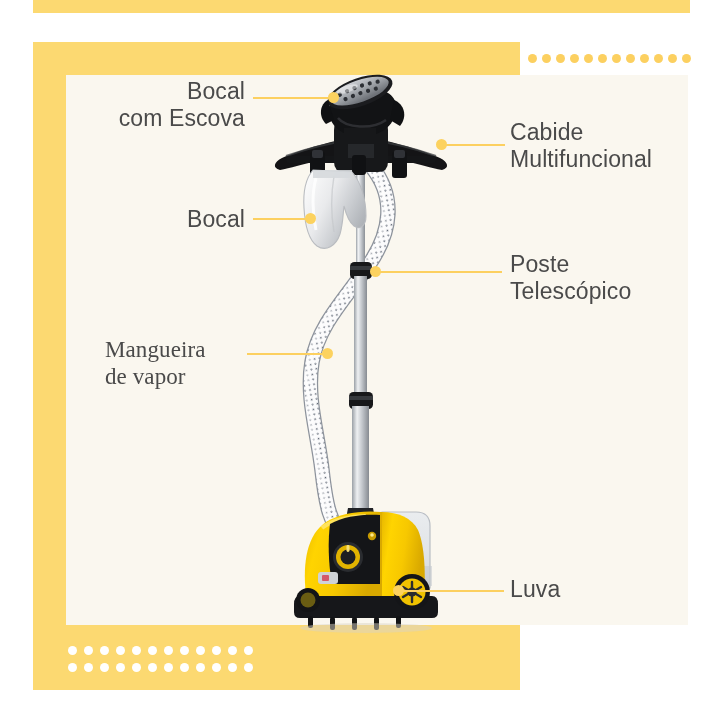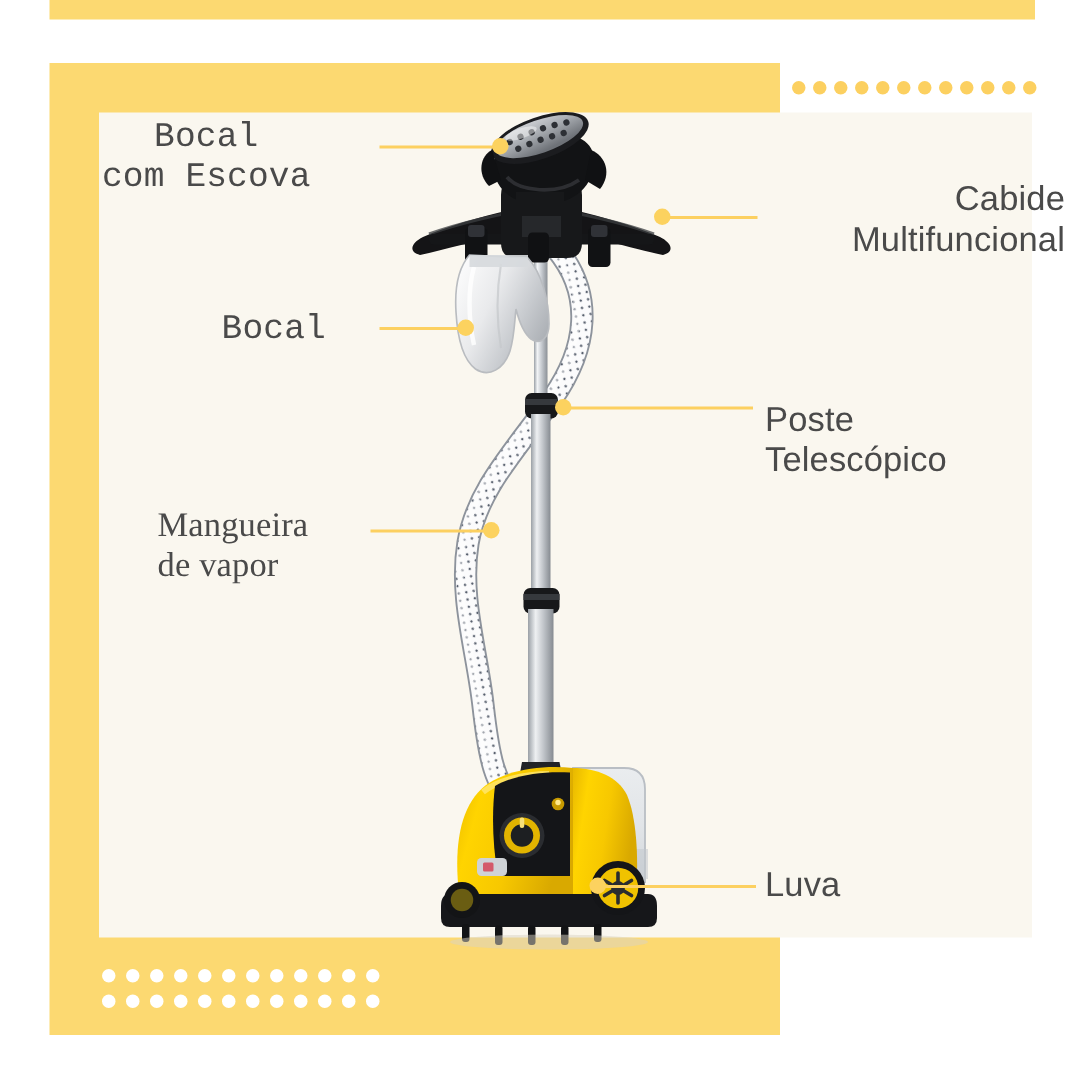--- a/index.html
+++ b/index.html
@@ -18,21 +18,21 @@
   .cream-panel{position:absolute;left:66px;top:75px;width:622px;height:550px;background:#faf7ef;}
 
   .dot-row-top{position:absolute;left:528px;top:54px;width:165px;height:12px;}
   .dot-row-top i{position:absolute;top:0;width:9px;height:9px;border-radius:50%;background:#fcd060;display:block;}
 
   .dot-grid-bottom{position:absolute;left:68px;top:646px;width:180px;height:32px;}
   .dot-grid-bottom i{position:absolute;width:9px;height:9px;border-radius:50%;background:#ffffff;display:block;}
 
   
   .callout{position:absolute;color:#4a4a4a;font-size:23px;line-height:1.17;letter-spacing:.1px;white-space:pre-line;}
-  .callout.right-al{text-align:center;font-family:Liberation Mono, monospace;}
+  .callout.right-al{text-align:right;}
   .callout.left-al{text-align:left;}
 
   .lead-line{position:absolute;height:2px;background:#fcd060;}
   .lead-dot{position:absolute;width:11px;height:11px;border-radius:50%;background:#fcd25f;}
 
   
   #product{position:absolute;left:0;top:0;width:720px;height:720px;pointer-events:none;}
 </style>
 </head>
 <body>
@@ -308,28 +308,28 @@
 
       <ellipse cx="366" cy="628" rx="66" ry="5" fill="#d9d4c4" opacity="0.5"></ellipse>
     </g>
   </svg>
 
   <div id="calloutLayer">
       <div class="callout right-al" style="left: 30px; top: 78px; width: 215px;">Bocal
 com Escova</div>
       <div class="lead-line" style="left: 253px; top: 97px; width: 78px;"></div>
       <div class="lead-dot" style="left: 328px; top: 92px;"></div>
-      <div class="callout left-al" style="left: 510px; top: 119px; width: 200px; text-align: right;">Cabide
+      <div class="callout left-al" style="left: 510px; top: 119px; width: 200px;">Cabide
 Multifuncional</div>
       <div class="lead-line" style="left: 443px; top: 144px; width: 62px;"></div>
       <div class="lead-dot" style="left: 436px; top: 139px;"></div>
       <div class="callout right-al" style="left: 120px; top: 206px; width: 125px;">Bocal</div>
       <div class="lead-line" style="left: 253px; top: 218px; width: 56px;"></div>
       <div class="lead-dot" style="left: 305px; top: 213px;"></div>
-      <div class="callout left-al" style="left: 510px; top: 266px; width: 200px;">Poste
+      <div class="callout left-al" style="left: 510px; top: 251px; width: 200px;">Poste
 Telescópico</div>
       <div class="lead-line" style="left: 380px; top: 271px; width: 122px;"></div>
       <div class="lead-dot" style="left: 370px; top: 266px;"></div>
       <div class="callout left-al" style="left: 105px; top: 337px; width: 180px; font-family: Liberation Serif, serif;">Mangueira
 de vapor</div>
       <div class="lead-line" style="left: 247px; top: 353px; width: 78px;"></div>
       <div class="lead-dot" style="left: 322px; top: 348px;"></div>
       <div class="callout left-al" style="left: 510px; top: 576px; width: 140px;">Luva</div>
       <div class="lead-line" style="left: 400px; top: 590px; width: 104px;"></div>
       <div class="lead-dot" style="left: 393px; top: 585px;"></div>

